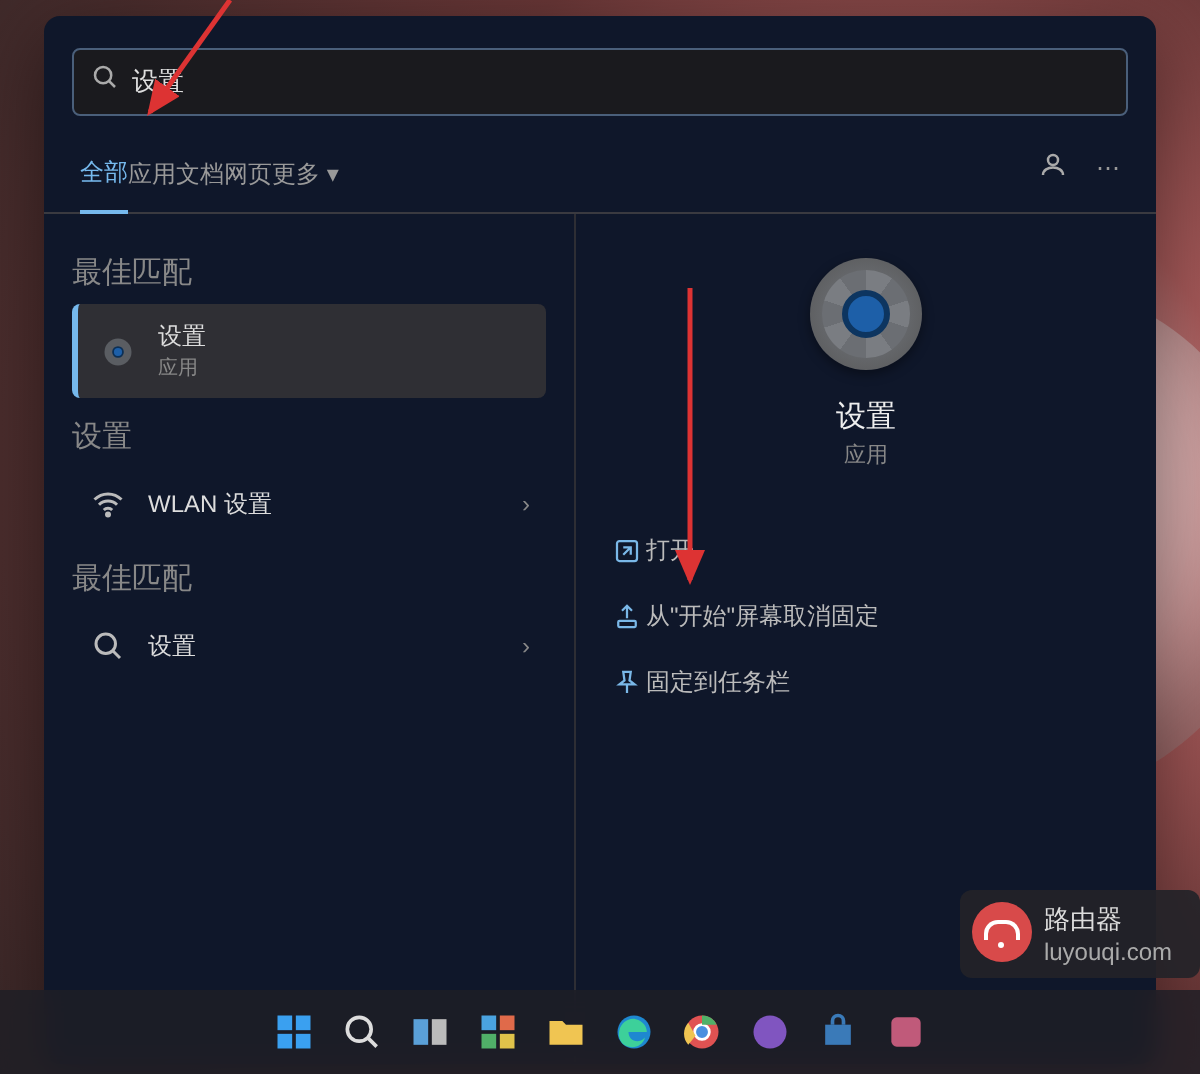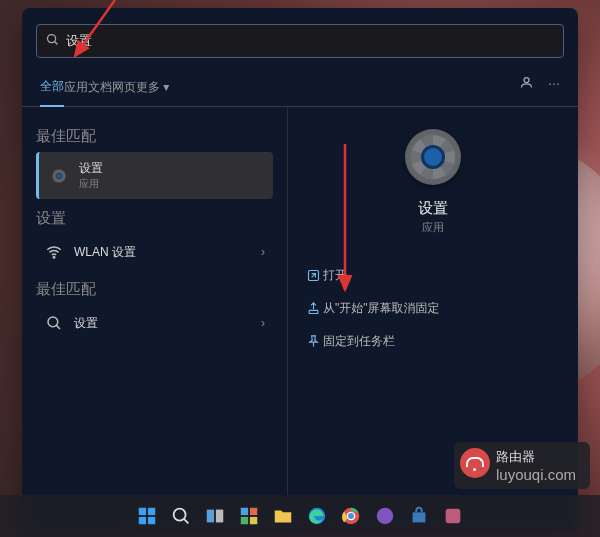--- a/index.html
+++ b/index.html
@@ -43,22 +43,22 @@
 .act svg{width:15px;height:15px;fill:none;stroke:#7ab8e8;stroke-width:1.8;}
 
 
 .arrow{position:absolute;pointer-events:none;}
 .arrow svg{overflow:visible;}
 
 .taskbar{position:absolute;left:0;right:0;bottom:0;height:42px;background:rgba(30,30,38,.82);backdrop-filter:blur(6px);display:flex;align-items:center;justify-content:center;gap:6px;}
 .tb-item{width:28px;height:28px;border-radius:4px;display:flex;align-items:center;justify-content:center;}
 .tb-item svg{width:22px;height:22px;}
 
-.watermark{position:absolute;right:10px;bottom:48px;background:rgba(35,35,40,.92);color:#ddd;border-radius:6px;padding:6px 14px 6px 42px;font-size:13px;}
-.watermark .sub{font-size:15px;color:#aaa;}
+.watermark{position:absolute;right:0;bottom:48px;background:rgba(35,35,40,.92);color:#ddd;border-radius:6px;padding:6px 14px 6px 42px;font-size:13px;}
+.watermark .sub{font-size:12px;color:#aaa;}
 .watermark .wm-ico{position:absolute;left:6px;top:6px;width:30px;height:30px;border-radius:50%;background:#d84a4a;display:flex;align-items:center;justify-content:center;}
 .watermark .wm-ico::before{content:"";width:14px;height:8px;border:2px solid #fff;border-bottom:0;border-radius:7px 7px 0 0;margin-top:-3px;}
 .watermark .wm-ico::after{content:"";position:absolute;bottom:7px;width:3px;height:3px;border-radius:50%;background:#fff;}
 </style>
 </head>
 <body>
 
 <div class="wallpaper"></div>
 
 <div class="search-window">

